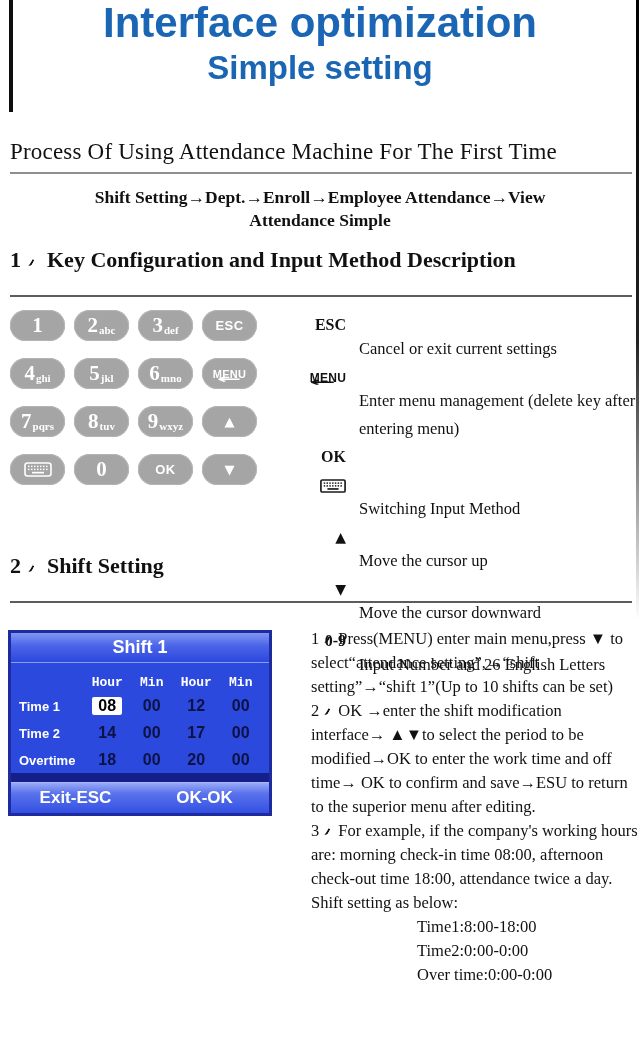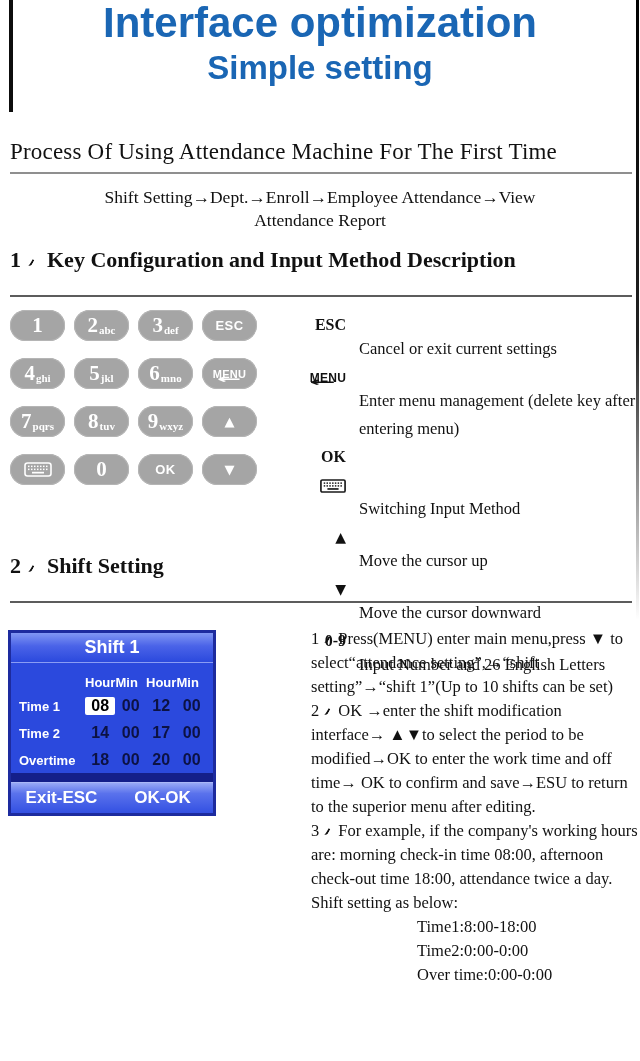--- a/index.html
+++ b/index.html
@@ -15,21 +15,21 @@
   .page-title{position:absolute;top:0;left:0;width:640px;text-align:center;color:#1a66b4;
               font-family:"Liberation Sans","DejaVu Sans",sans-serif;font-weight:bold;}
   .page-title .t1{font-size:42px;line-height:46px;}
   .page-title .t2{font-size:33px;line-height:44px;}
 
   
   .process-heading{position:absolute;left:10px;right:8px;top:139px;margin:0;
                    font-weight:normal;font-size:23px;letter-spacing:.2px;
                    border-bottom:2px solid #8f8f8f;padding-bottom:7px;}
   .flow{position:absolute;left:0;top:186px;width:640px;text-align:center;
-        font-weight:normal;font-size:17.5px;line-height:23px;}
+        font-weight:bold;font-size:17.5px;line-height:23px;}
   .sec{position:absolute;left:10px;right:8px;margin:0;font-weight:bold;font-size:22px;
        padding-bottom:22px;border-bottom:2px solid #5c5c5c;}
   .sec1{top:247px;} .sec2{top:553px;}
   .sec .num{margin-right:1px;}
 
   
   .cjk-comma{display:inline-block;width:10px;height:12px;margin:0 12px 0 3px;position:relative;}
   .cjk-comma::before{content:"";position:absolute;left:2px;top:3px;width:4px;height:8px;
         border-right:2.5px solid #111;border-bottom-right-radius:4px;transform:rotate(28deg);}
 
@@ -53,30 +53,30 @@
   .lrow{display:flex;line-height:28px;}
   .lsym{width:50px;flex:none;text-align:right;padding-right:13px;font-weight:bold;font-size:16px;}
   .lsym .tri{font-family:"DejaVu Sans",sans-serif;font-size:14px;}
   .ltext{font-size:16.5px;margin-top:24px;}
   .lmenu{position:relative;display:inline-block;font-size:12px;letter-spacing:.2px;
          font-family:"Liberation Sans","DejaVu Sans",sans-serif;}
   .lmenu .marrow{position:absolute;left:0;bottom:-4px;font-size:12px;
                  font-family:"DejaVu Sans",sans-serif;transform:scaleX(2.6);transform-origin:left center;}
 
   
-  .lcd{position:absolute;left:8px;top:630px;width:208px;height:186px;box-sizing:border-box;
+  .lcd{position:absolute;left:8px;top:630px;width:264px;height:186px;box-sizing:border-box;
        border:3px solid #1d2b9e;background:#2b49dd;
        font-family:"Liberation Sans","DejaVu Sans",sans-serif;font-weight:bold;}
   .lcd-title{height:29px;line-height:29px;text-align:center;color:#fff;font-size:18px;
        background:linear-gradient(180deg,#8197f3 0%,#4a63e8 45%,#2b49dd 100%);
        border-bottom:1px solid #8a9cf4;}
   .lcd-table{padding:12px 6px 0 8px;}
   .lrow-grid{display:grid;grid-template-columns:66px 1fr 1fr 1fr 1fr;align-items:center;}
   .lcd-head{color:#fff;font-size:13px;margin-bottom:7px;}
-  .lcd-head span{text-align:left;}
+  .lcd-head span{text-align:center;font-family:Liberation Mono, monospace;}
   .lcd-r{margin-bottom:9px;}
   .lcd-r .rlabel{color:#fff;font-size:13px;}
   .lcd-r .val{color:#0c1243;font-size:16px;text-align:center;}
   .hl{background:#fff;color:#000;display:inline-block;padding:0 6px;border-radius:2px;}
   .lcd-sep{position:absolute;left:0;right:0;bottom:30px;height:10px;background:#141f8a;}
   .lcd-footer{position:absolute;left:0;right:0;bottom:0;height:30px;display:flex;color:#fff;
        font-size:17px;line-height:29px;
        background:linear-gradient(180deg,#98a9f6 0%,#5a72ec 35%,#3350e2 100%);
        border-top:1px solid #aab8f8;}
   .lcd-footer span{flex:1;text-align:center;}
@@ -100,21 +100,21 @@
 
   <div class="page-title">
     <div class="t1">Interface optimization</div>
     <div class="t2">Simple setting</div>
   </div>
 
   <h2 class="process-heading">Process Of Using Attendance Machine For The First Time</h2>
 
   <div class="flow">
     <div>Shift Setting→Dept.→Enroll→Employee Attendance→View</div>
-    <div>Attendance Report</div>
+    <div>Attendance Simple</div>
   </div>
 
   <h3 class="sec sec1">
     <span class="num">1</span><span class="cjk-comma"></span><span>Key Configuration and Input Method Description</span>
   </h3>
 
   <div class="keypad">
     <div class="key">
         <span class="knum">1</span>
       </div>

